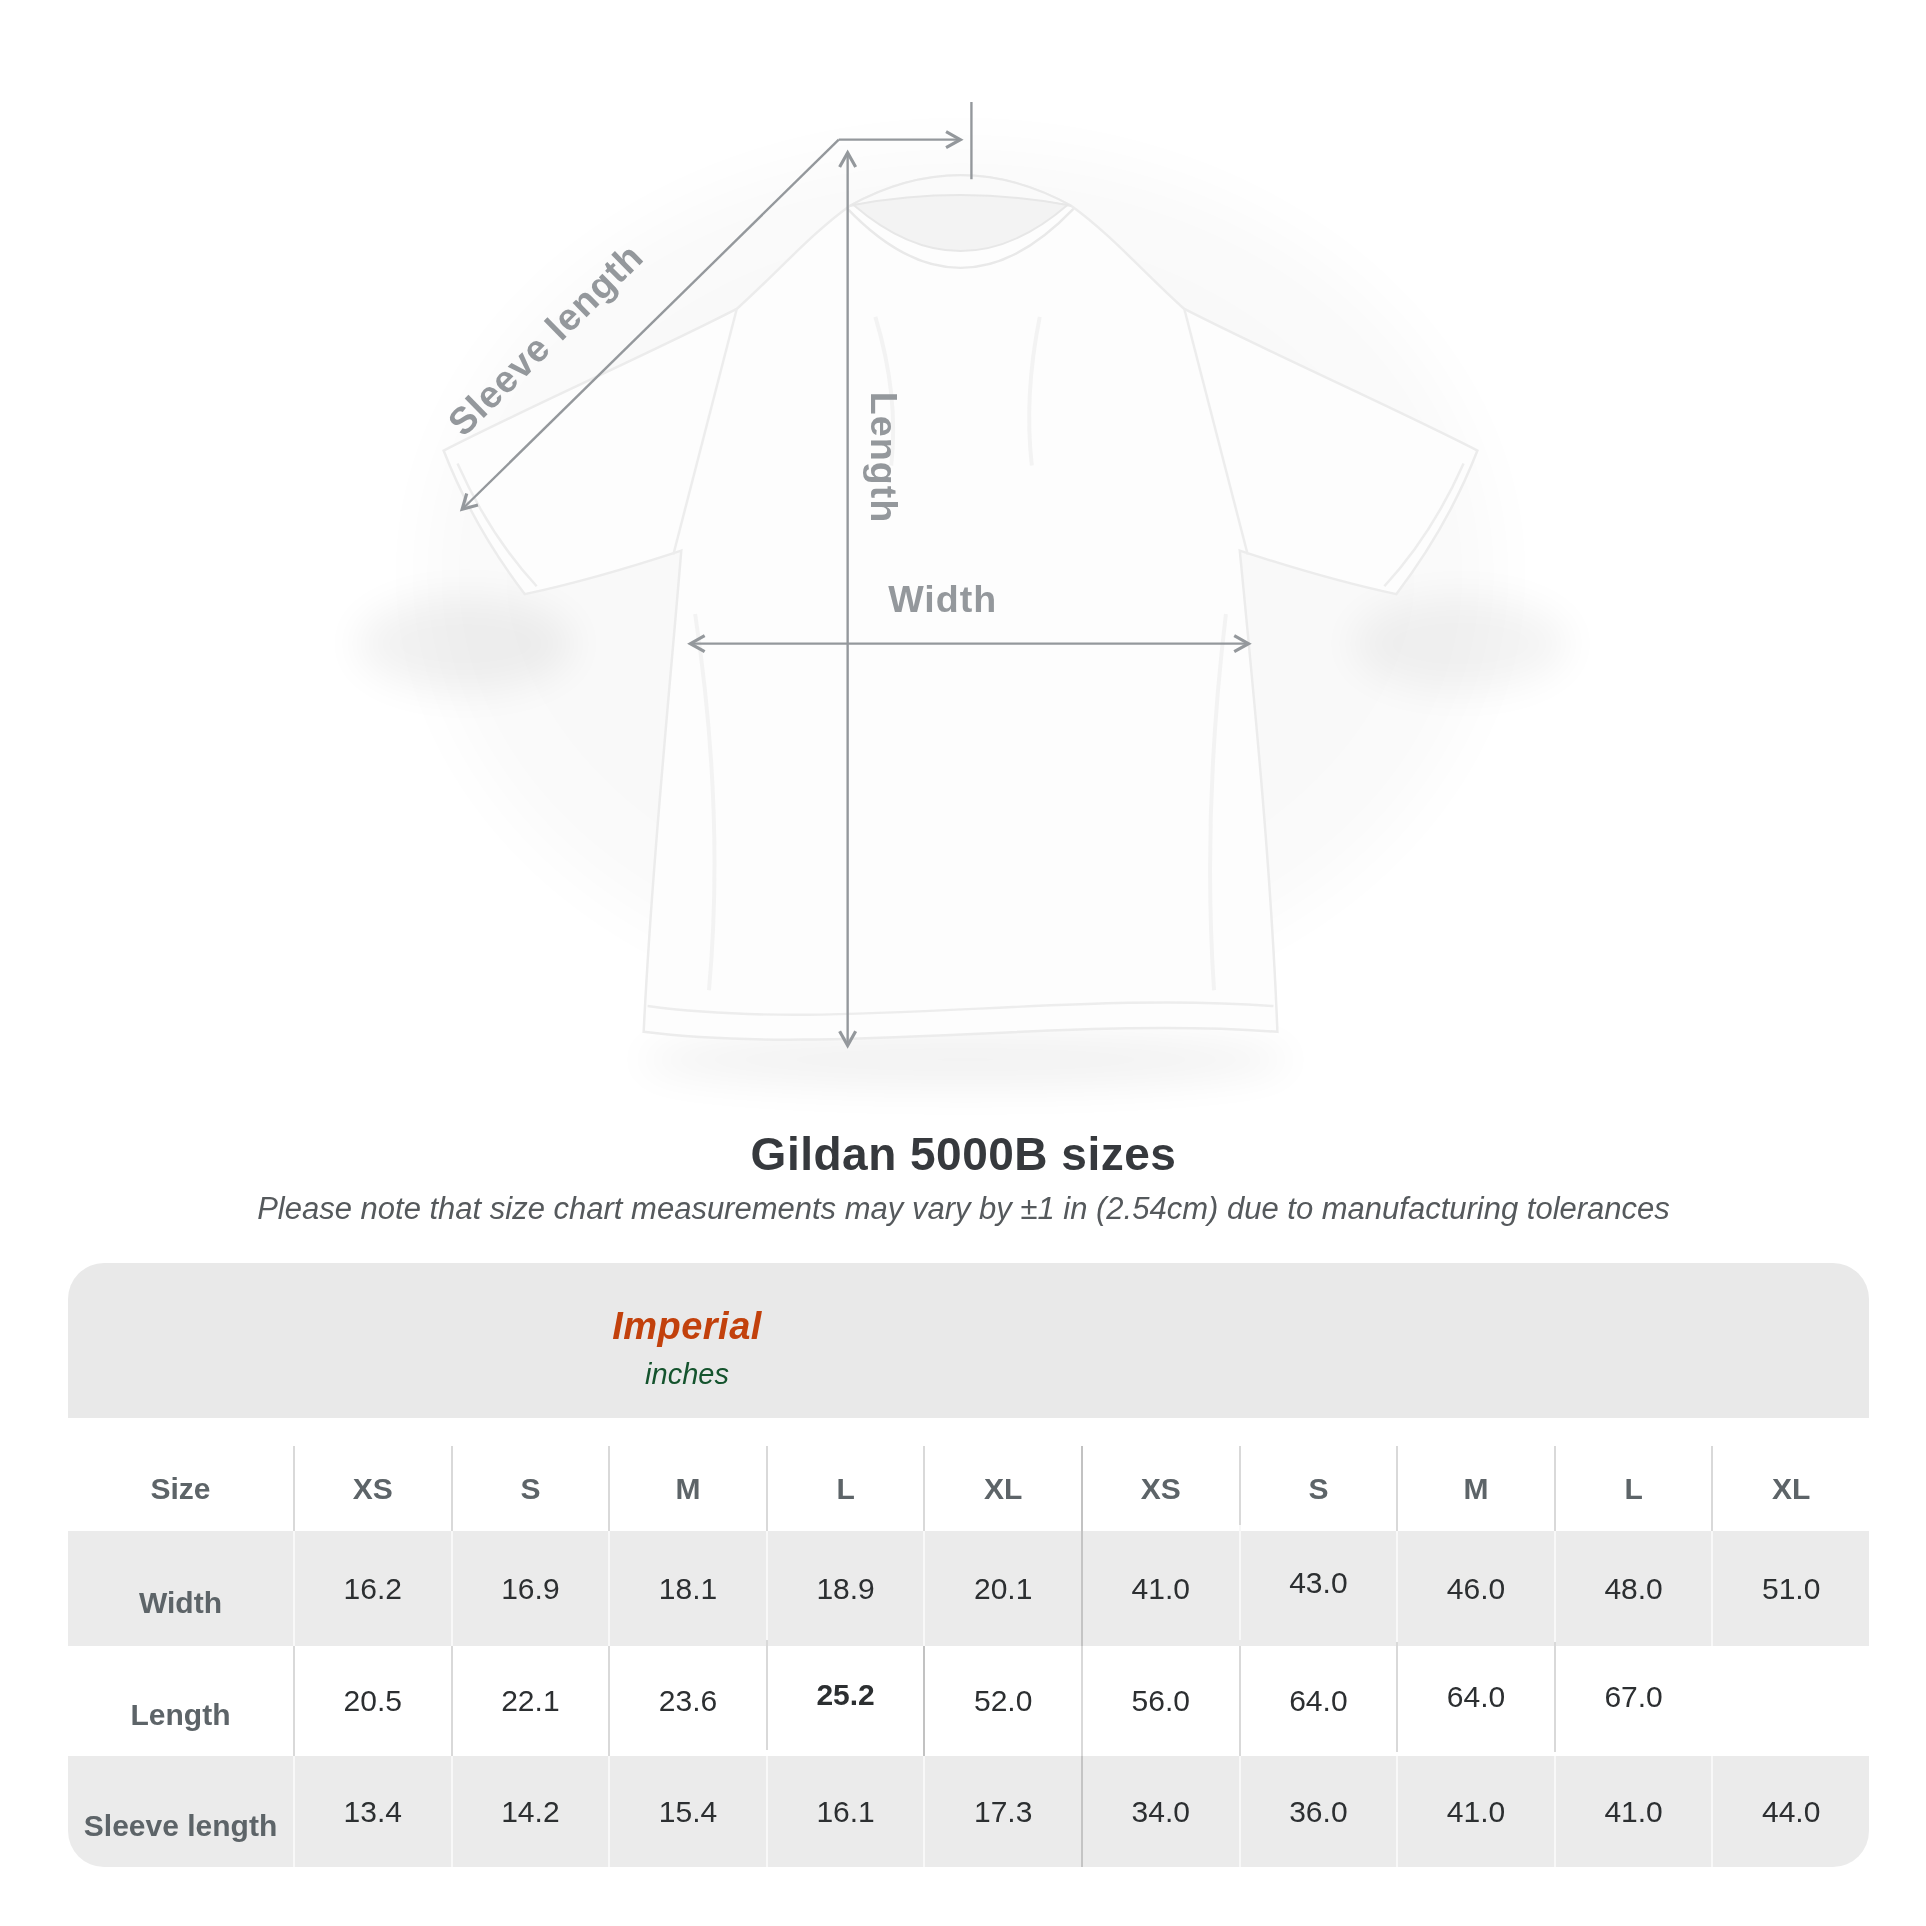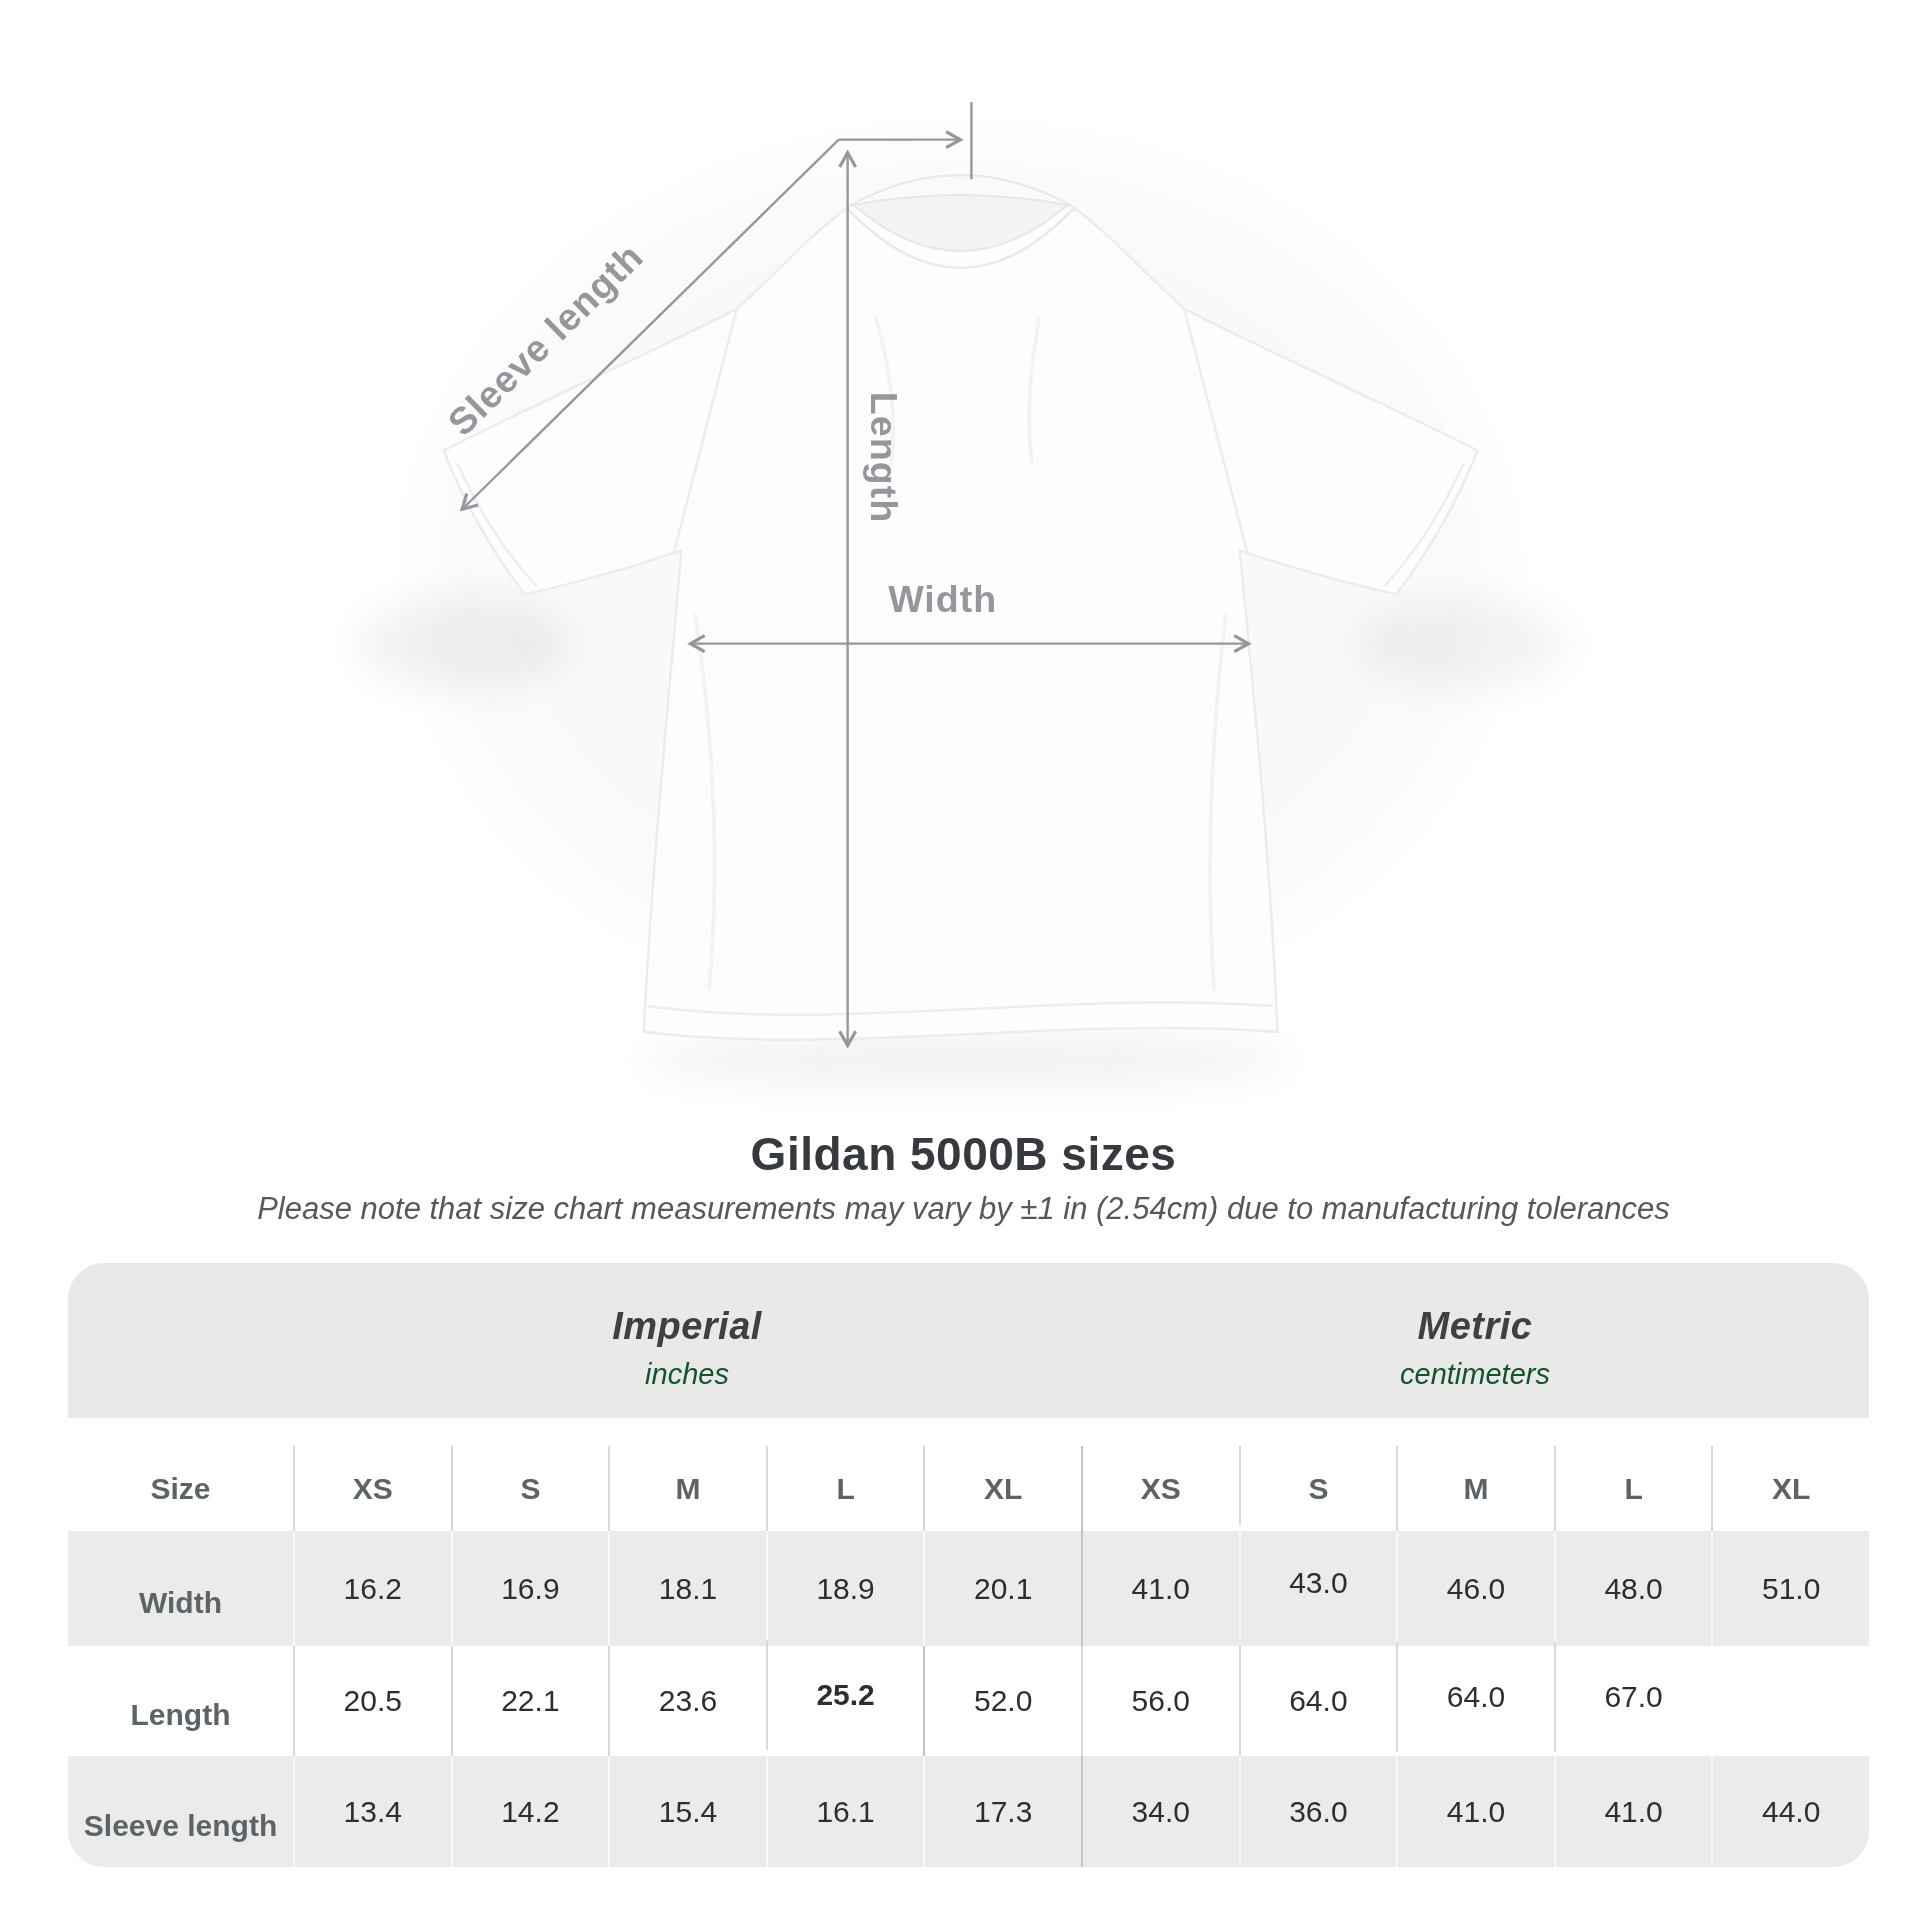--- a/index.html
+++ b/index.html
@@ -49,21 +49,21 @@
     background:#e9e9e9;
     display:grid;
     grid-template-columns:225px repeat(10,1fr);
   }
   .unit-cell{
     display:flex;flex-direction:column;align-items:center;justify-content:center;
     padding-top:14px;gap:10px;
   }
   .unit-cell.imperial{grid-column:2 / span 5;}
   .unit-cell.metric{grid-column:7 / span 5;}
-  .unit-label{font-size:38px;font-weight:bold;font-style:italic;color:#404040;letter-spacing:0.5px;}
+  .unit-label{font-size:38px;font-weight:bold;font-style:italic;color:#c2410c;letter-spacing:0.5px;}
   .unit-sublabel{font-size:29px;font-style:italic;color:#14532d;}
 
   .t-row{
     display:grid;
     grid-template-columns:225px repeat(10,1fr);
   }
   .t-row.r-size{height:113px;--div:#d9d9d9;--div-strong:#c2c2c2;background:#ffffff;}
   .t-row.r-width{height:115px;--div:#f8f8f8;--div-strong:#c4c4c4;background:#ebebeb;}
   .t-row.r-length{height:110px;--div:#d9d9d9;--div-strong:#c2c2c2;background:#ffffff;}
   .t-row.r-sleeve{height:111px;--div:#f8f8f8;--div-strong:#c4c4c4;background:#ebebeb;}
@@ -168,24 +168,20 @@
   <div class="title">Gildan 5000B sizes</div>
   <div class="note">Please note that size chart measurements may vary by ±1 in (2.54cm) due to manufacturing tolerances</div>
 
   <div class="size-table">
 
     <div class="unit-header">
       <div class="unit-cell imperial">
         <div class="unit-label">Imperial</div>
         <div class="unit-sublabel">inches</div>
       </div>
-      <div class="unit-cell metric">
-        <div class="unit-label">Metric</div>
-        <div class="unit-sublabel">centimeters</div>
-      </div>
     </div>
 
     <div class="t-row r-size">
       <div class="cell lbl">Size</div>
       <div class="cell lbl">XS</div>
       <div class="cell lbl">S</div>
       <div class="cell lbl">M</div>
       <div class="cell lbl">L</div>
       <div class="cell lbl">XL</div>
       <div class="cell lbl m-start">XS</div>

